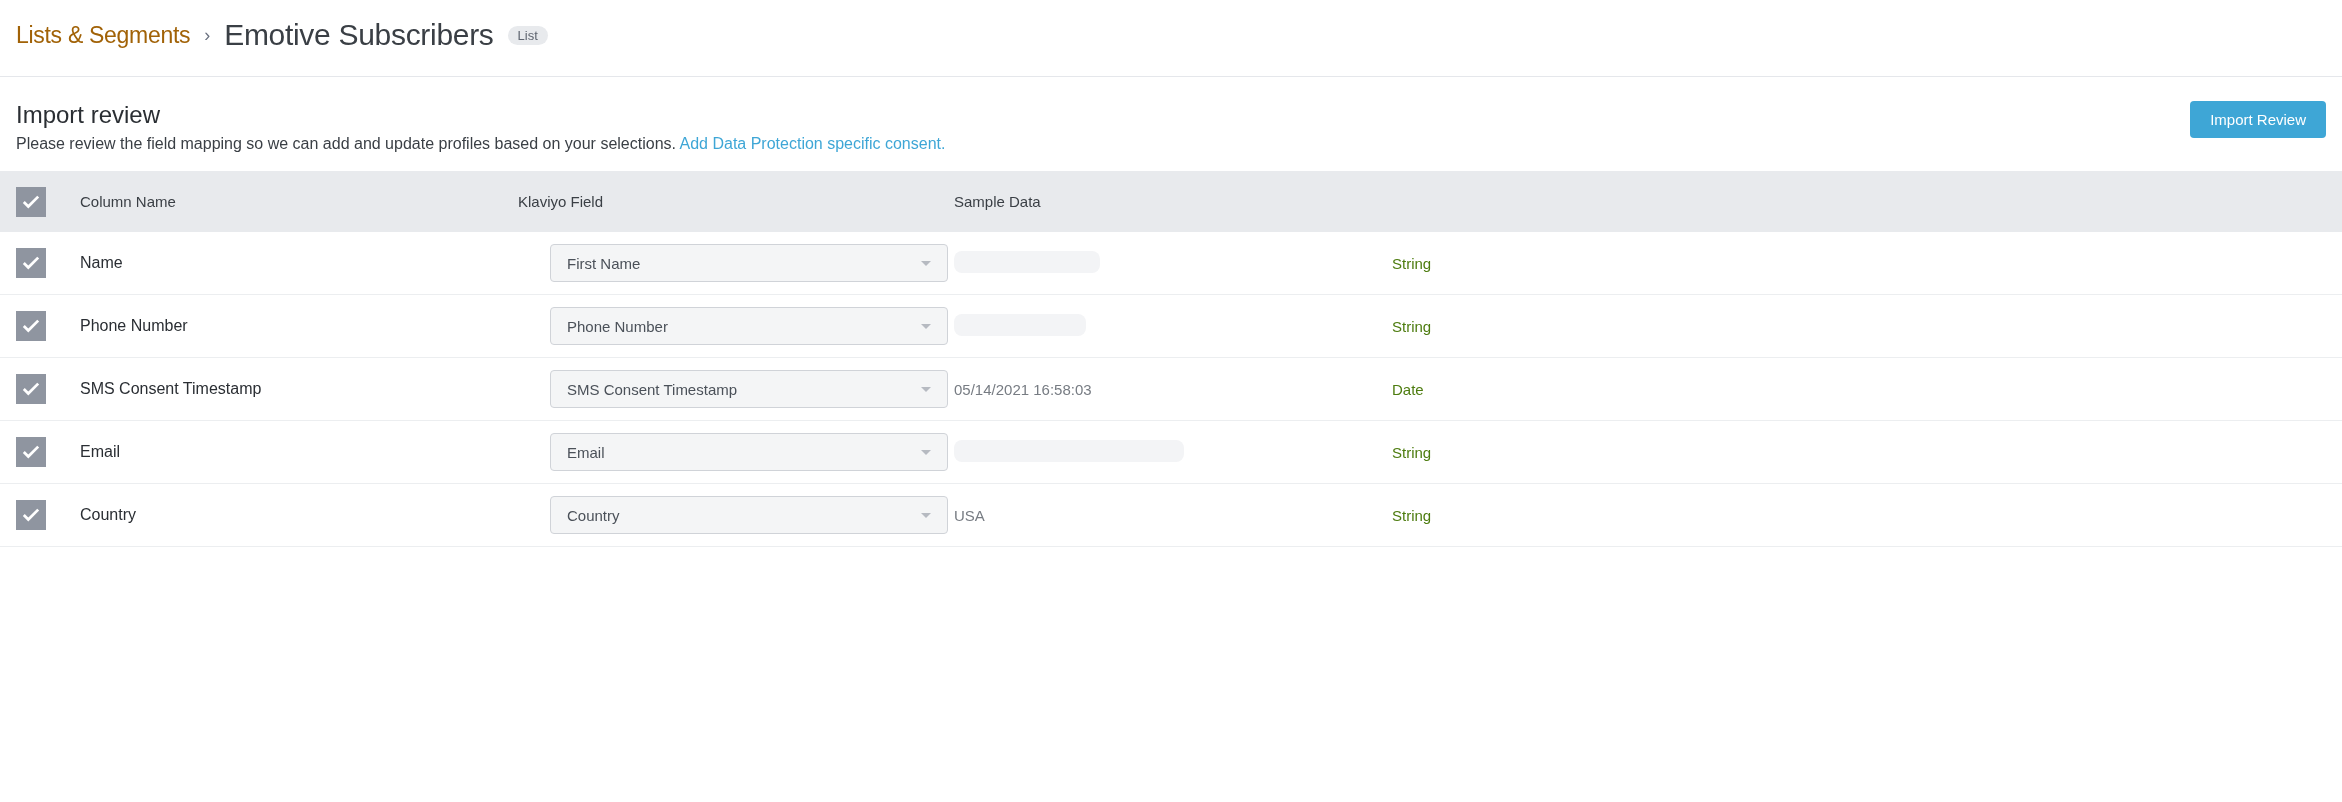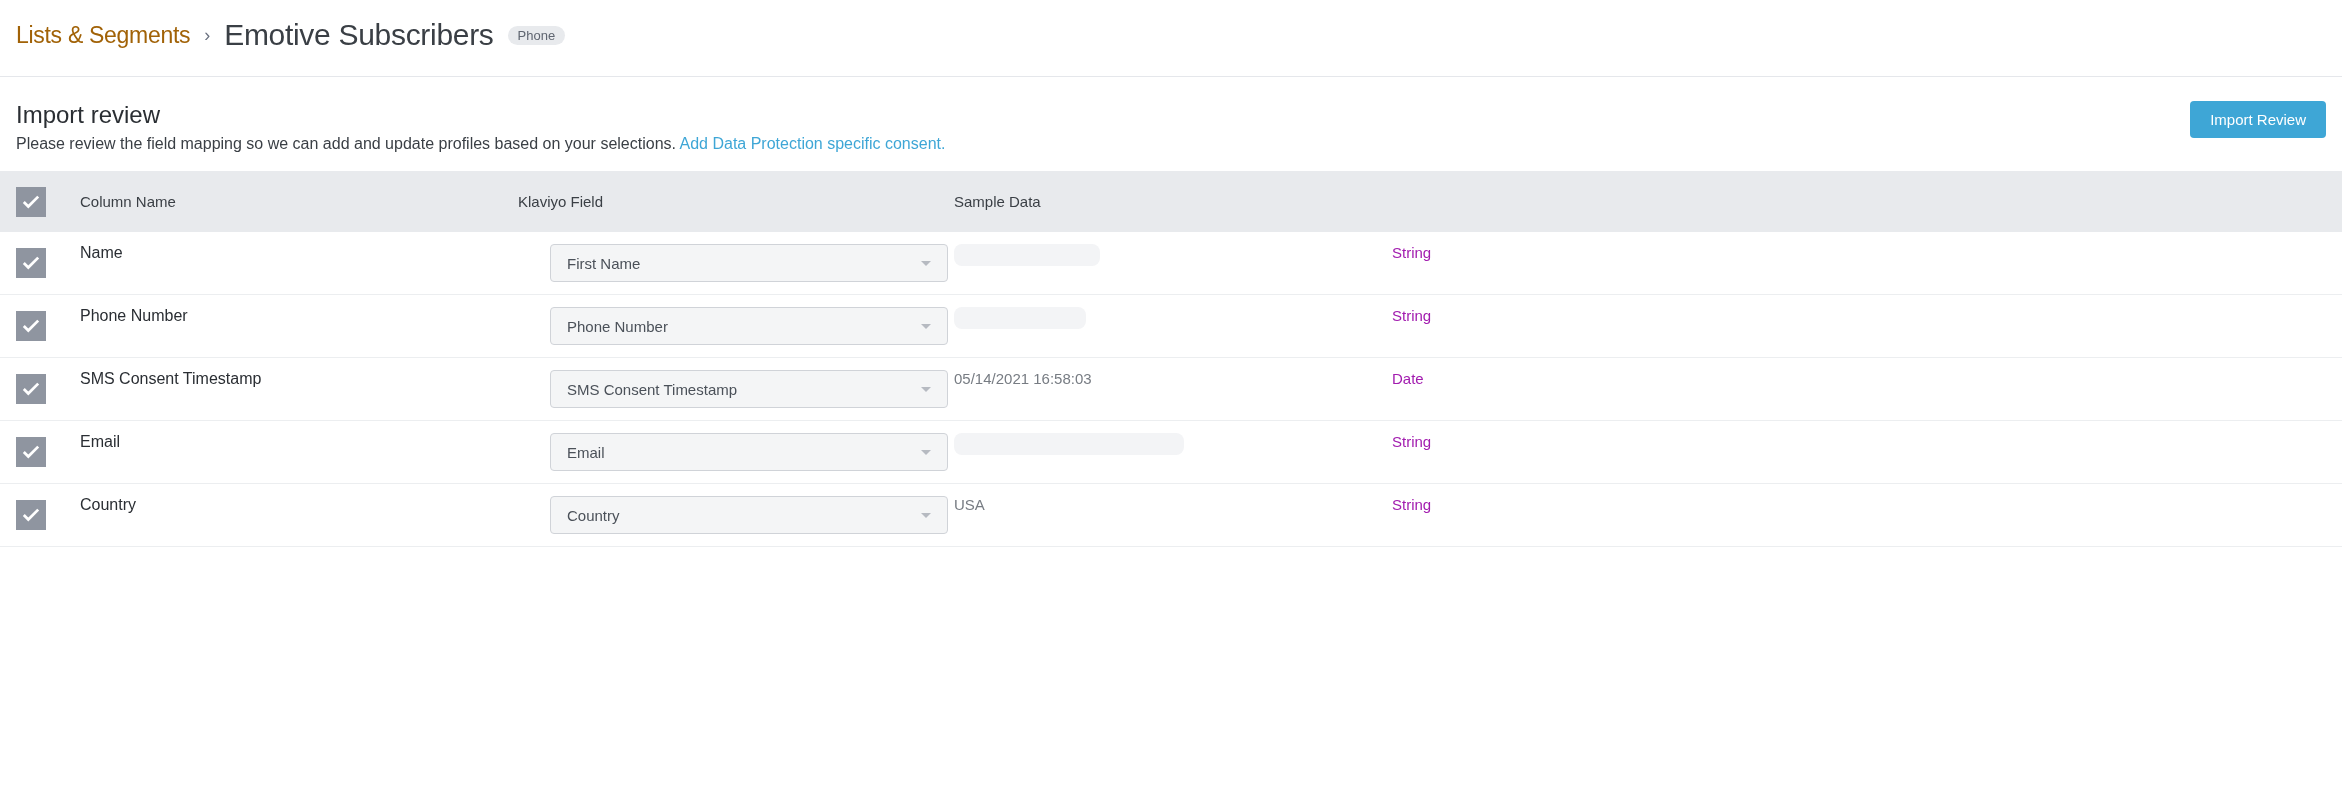--- a/index.html
+++ b/index.html
@@ -77,32 +77,33 @@
     background: #e8eaed;
   }
   .table-header .col {
     font-size: 15px;
     color: #3a3f45;
     font-weight: 400;
     padding: 10px 0;
   }
   .row {
     display: flex;
+    align-items: center;
     border-bottom: 1px solid #eceef0;
     padding: 12px 16px;
     gap: 0;
   }
   .table-header.row {
     border-bottom: none;
   }
   .col-check { width: 64px; display:flex; align-items:center; }
   .col-name  { width: 438px; font-size: 16px; color: #2a2e33; font-weight: 500; }
   .col-field { width: 436px; }
   .col-sample{ width: 438px; font-size: 15px; color: #777c83; }
-  .col-type  { flex: 1; font-size: 15px; color: #a21caf; }
+  .col-type  { flex: 1; font-size: 15px; color: #4d7c0f; }
   .checkbox {
     width: 30px;
     height: 30px;
     background: #8f95a0;
     display: flex;
     align-items: center;
     justify-content: center;
     cursor: pointer;
   }
   .checkbox svg { stroke: #ffffff; stroke-width: 3; fill: none; width: 18px; height: 14px; }
@@ -143,21 +144,21 @@
 </style>
 </head>
 <body>
 
 <div class="container">
 
   <div class="breadcrumb">
     <span class="breadcrumb-link">Lists &amp; Segments</span>
     <span class="breadcrumb-sep">›</span>
     <span class="breadcrumb-title">Emotive Subscribers</span>
-    <span class="badge">Phone</span>
+    <span class="badge">List</span>
   </div>
 
   <div class="subheader">
     <div class="subheader-left">
       <h2>Import review</h2>
       <p>
         <span>Please review the field mapping so we can add and update profiles based on your selections.</span>
         <span class="consent-link">Add Data Protection specific consent.</span>
       </p>
     </div>

